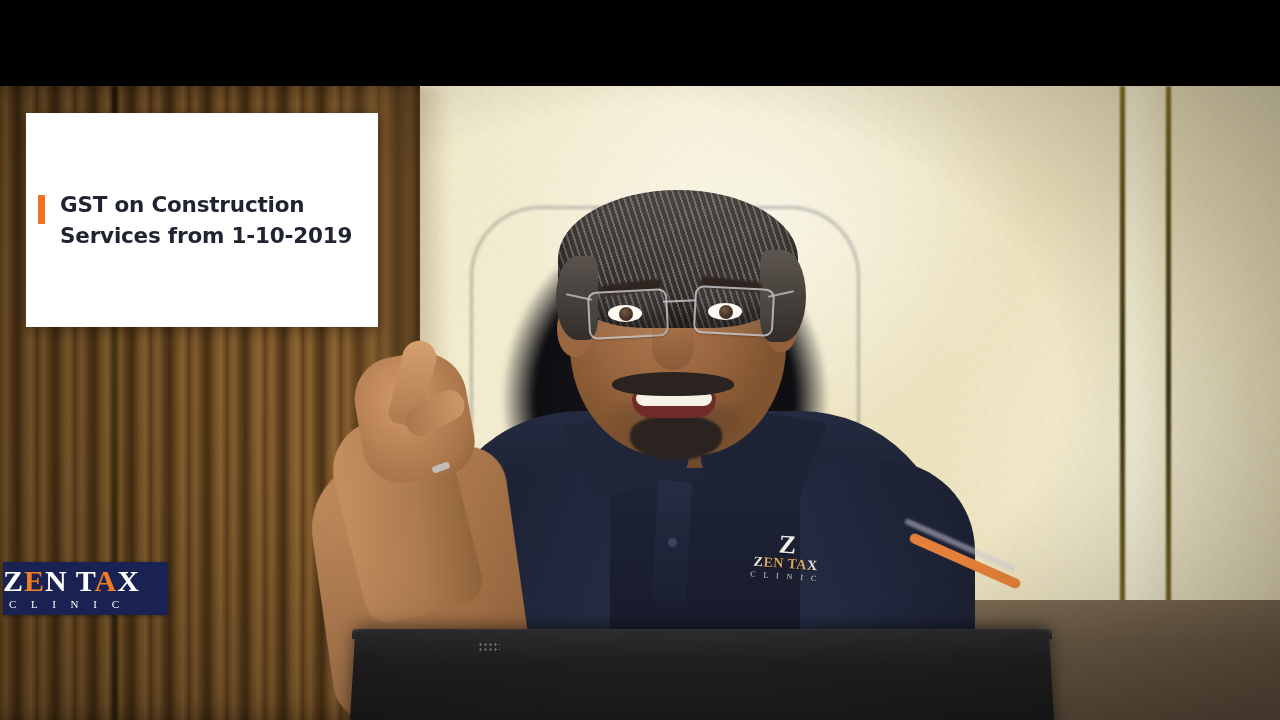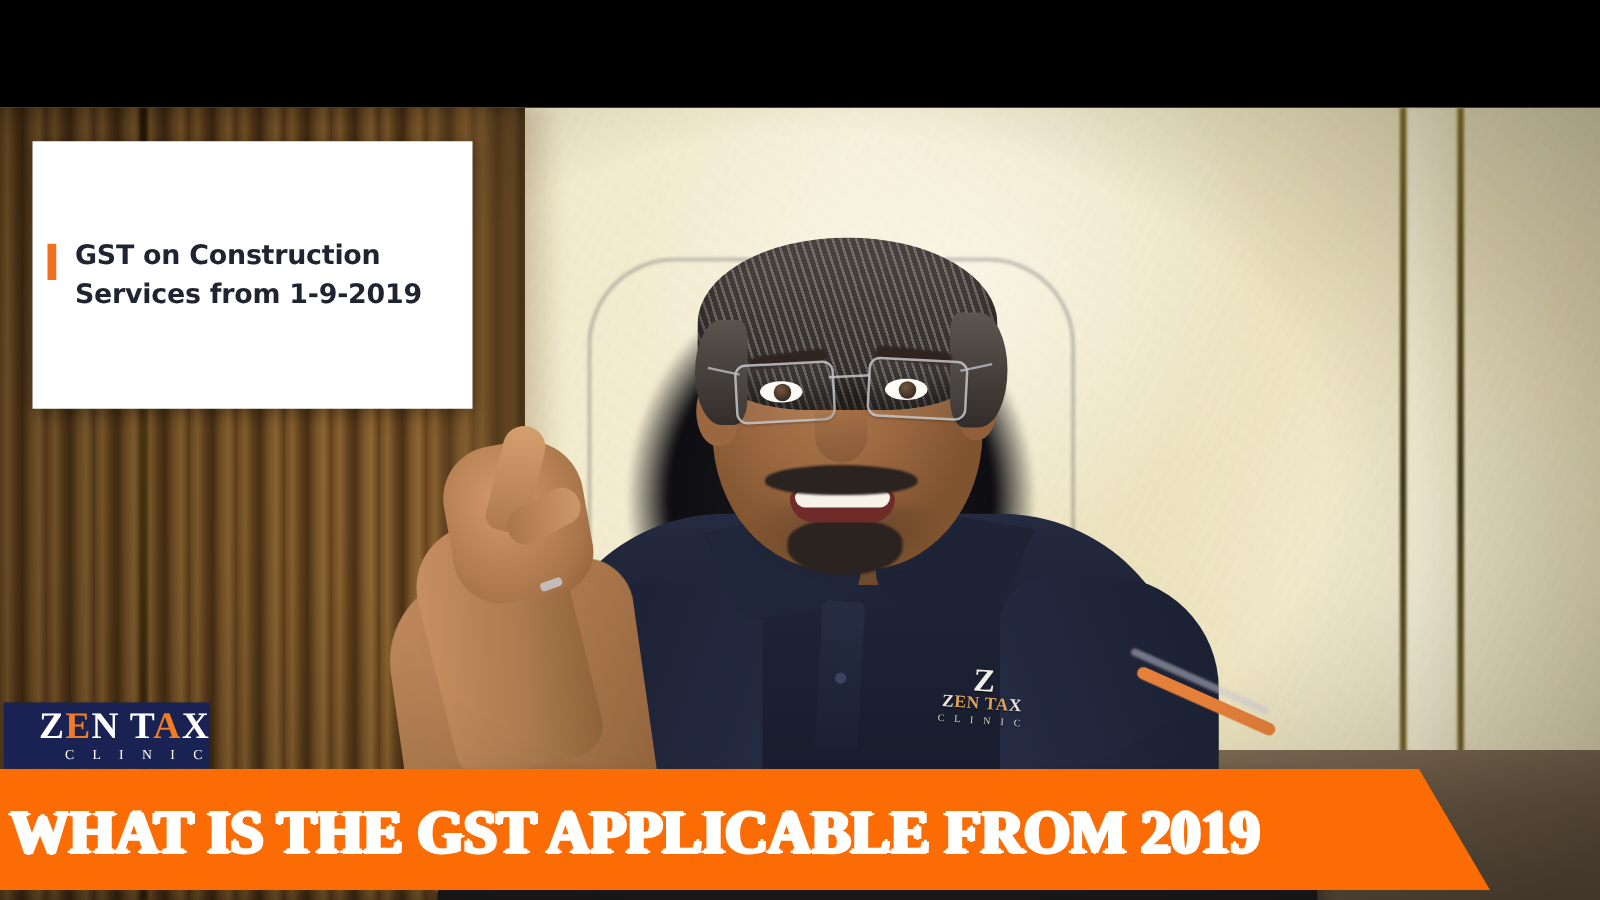--- a/index.html
+++ b/index.html
@@ -535,21 +535,21 @@
 
   
   .brand-logo {
     position: absolute;
     left: 3px;
     top: 562px;
     width: 165px;
     height: 53px;
     background: #192253;
     box-shadow: 0 1px 4px rgba(0,0,0,.4);
-    text-align: right;
+    text-align: left;
     overflow: hidden;
   }
   .brand-main {
     font-family: "Liberation Serif", serif;
     font-weight: 700;
     font-size: 30px;
     line-height: 33px;
     color: #ffffff;
     letter-spacing: 1px;
     margin-top: 2px;
@@ -699,27 +699,24 @@
     <div class="laptop"></div>
     <div class="laptop-dots"></div>
 
     <div class="vignette"></div>
   </div>
 
   <div class="slide-card">
     <div class="slide-body">
       <span class="slide-bullet"></span>
       <div class="slide-text">GST on Construction
-Services from 1-9-2019</div>
+Services from 1-10-2019</div>
     </div>
   </div>
 
   <div class="brand-logo">
     <div class="brand-main"><span>Z</span><span class="o">E</span><span>N</span><span> </span><span>T</span><span class="o">A</span><span>X</span></div>
     <div class="brand-sub">C L I N I C</div>
   </div>
 
 
-  <div class="bottom-banner">
-    <div class="bottom-title">WHAT IS THE GST APPLICABLE FROM 2019</div>
-  </div>
 
 </div>
 
 </body></html>

